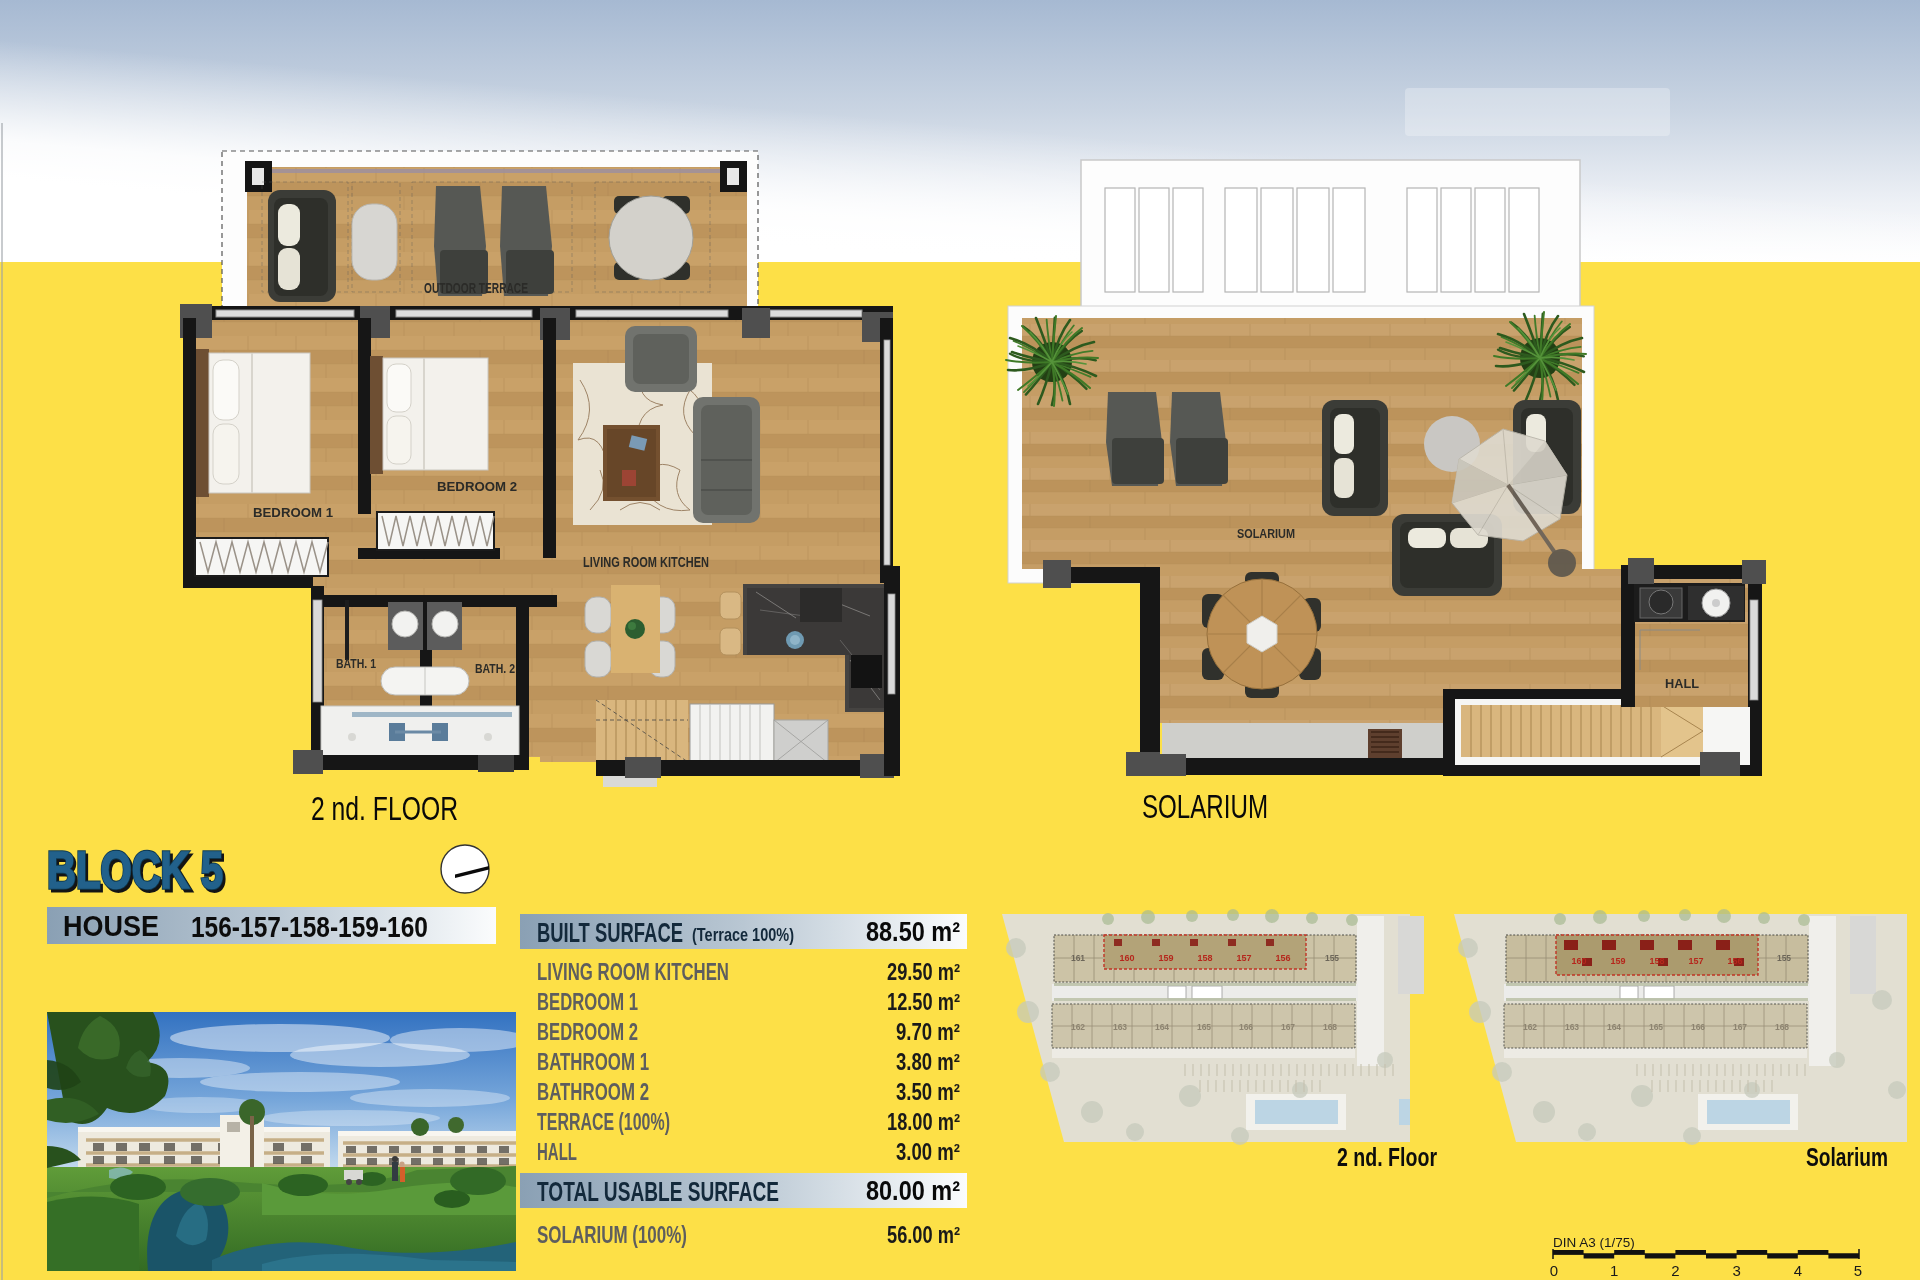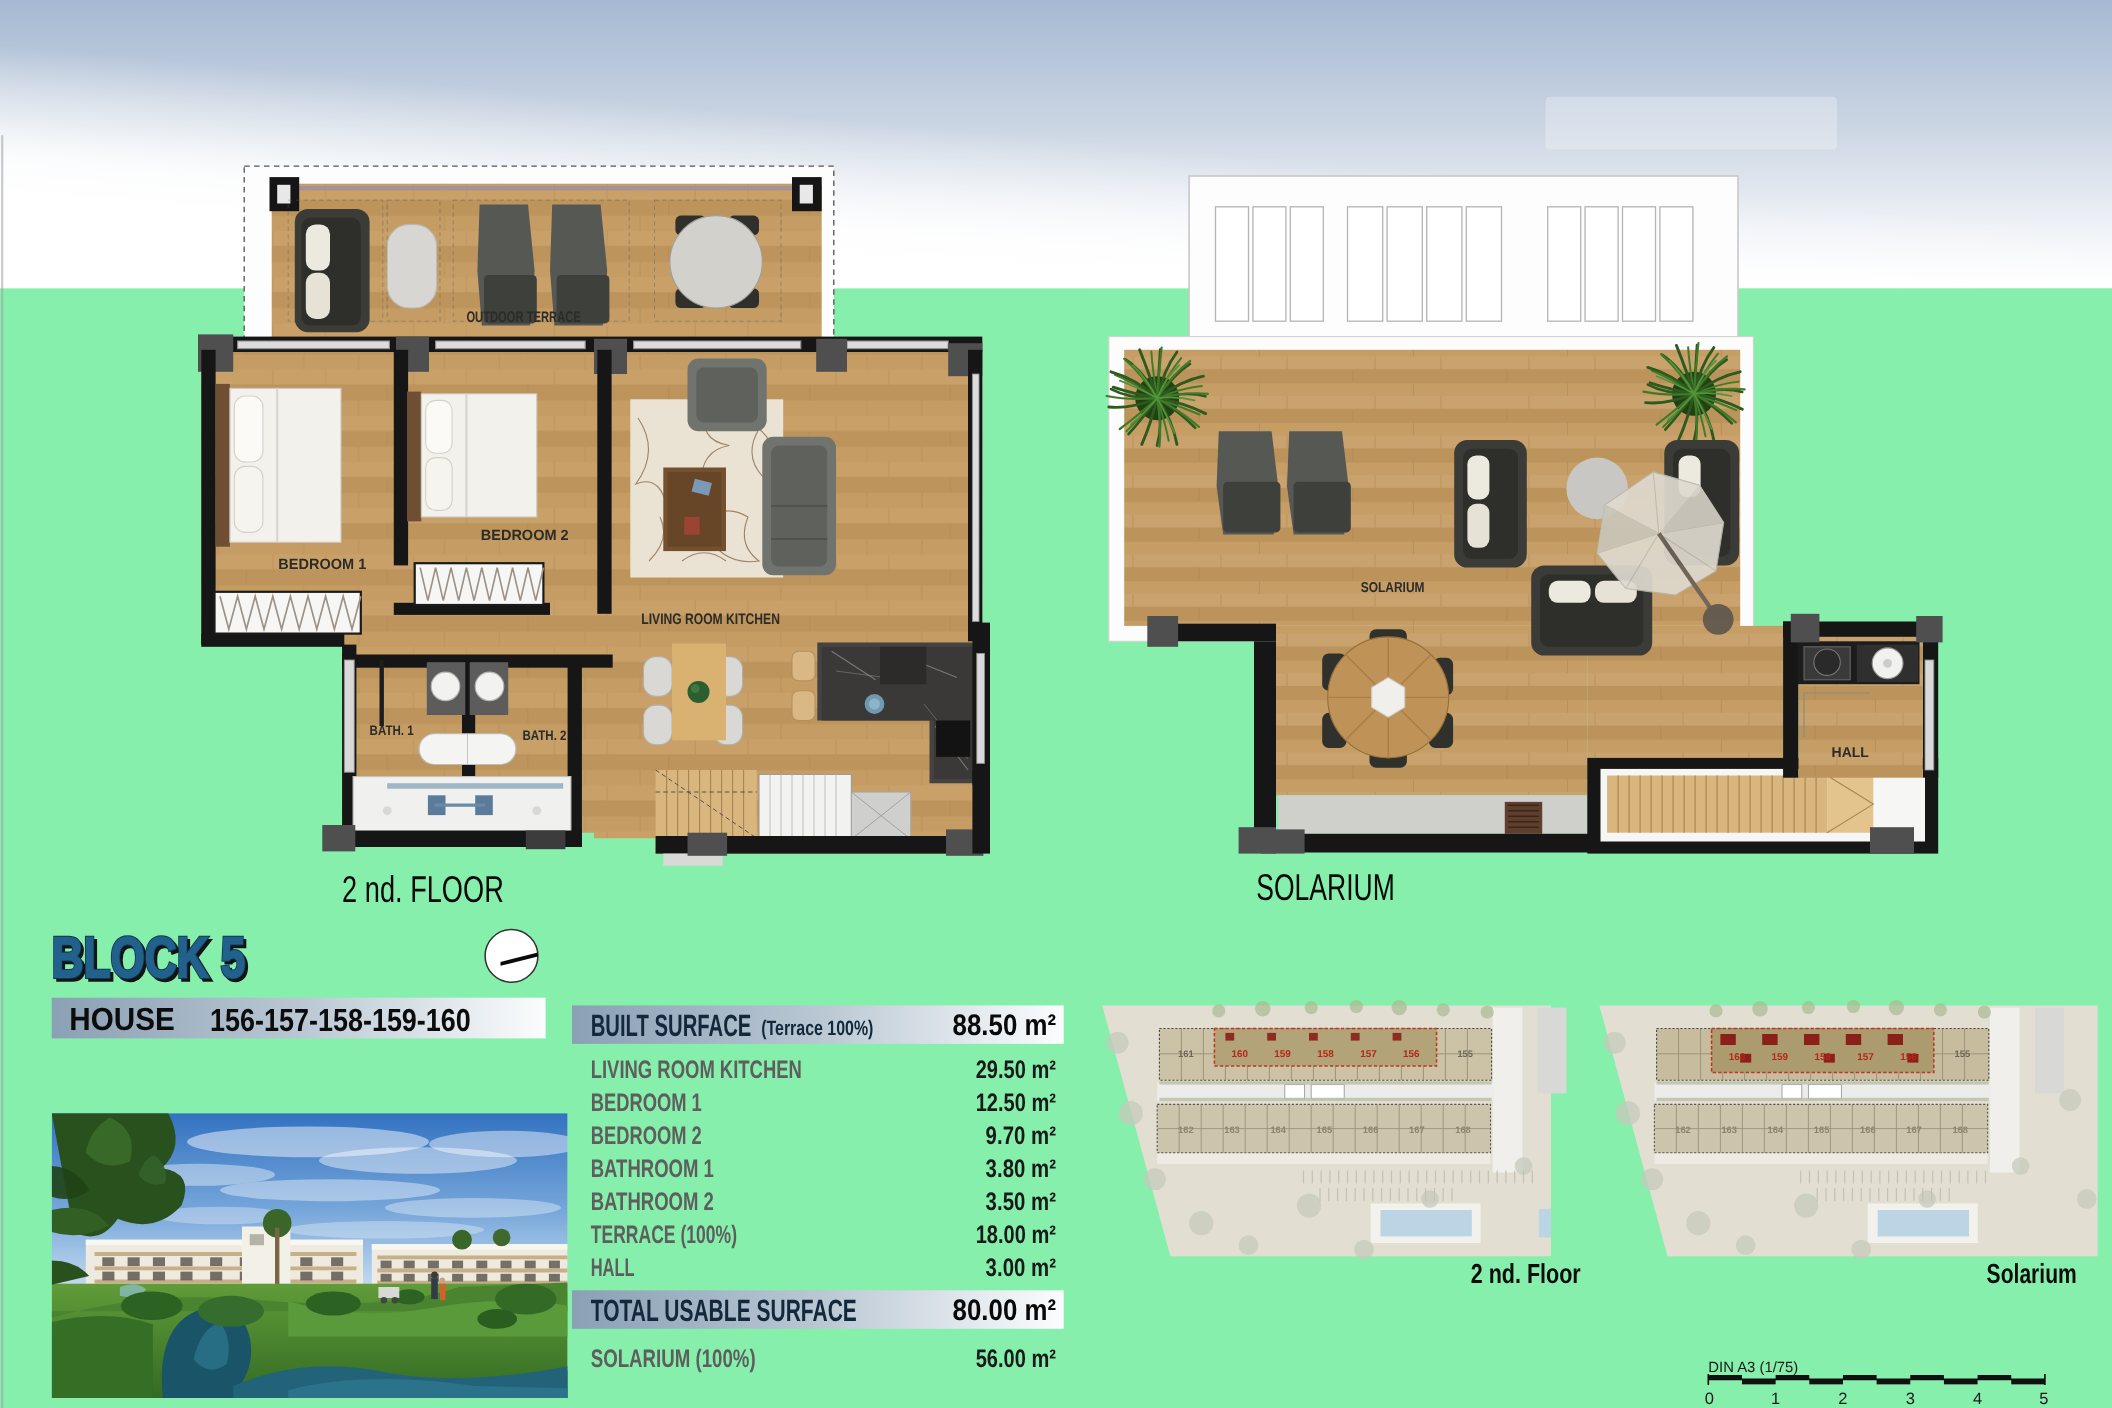--- a/index.html
+++ b/index.html
@@ -1,17 +1,17 @@
 <!DOCTYPE html>
 <html><head>
 <meta charset="utf-8">
 <style>
 html,body{margin:0;padding:0;background:#fff;}
 *{font-family:"Liberation Sans",sans-serif;}
-#page{position:relative;width:1920px;height:1280px;overflow:hidden;background:#86efac;}
+#page{position:relative;width:1920px;height:1280px;overflow:hidden;background:#fde047;}
 </style>
 </head>
 <body>
 <div id="page">
 <svg width="1920" height="1280" viewBox="0 0 1920 1280" xmlns="http://www.w3.org/2000/svg">
 <defs>
 <linearGradient id="sky" x1="0" y1="0" x2="0" y2="1">
  <stop offset="0" stop-color="#a6b9d2"></stop>
  <stop offset="0.42" stop-color="#c9d4e2"></stop>
  <stop offset="0.78" stop-color="#eef1f6"></stop>

